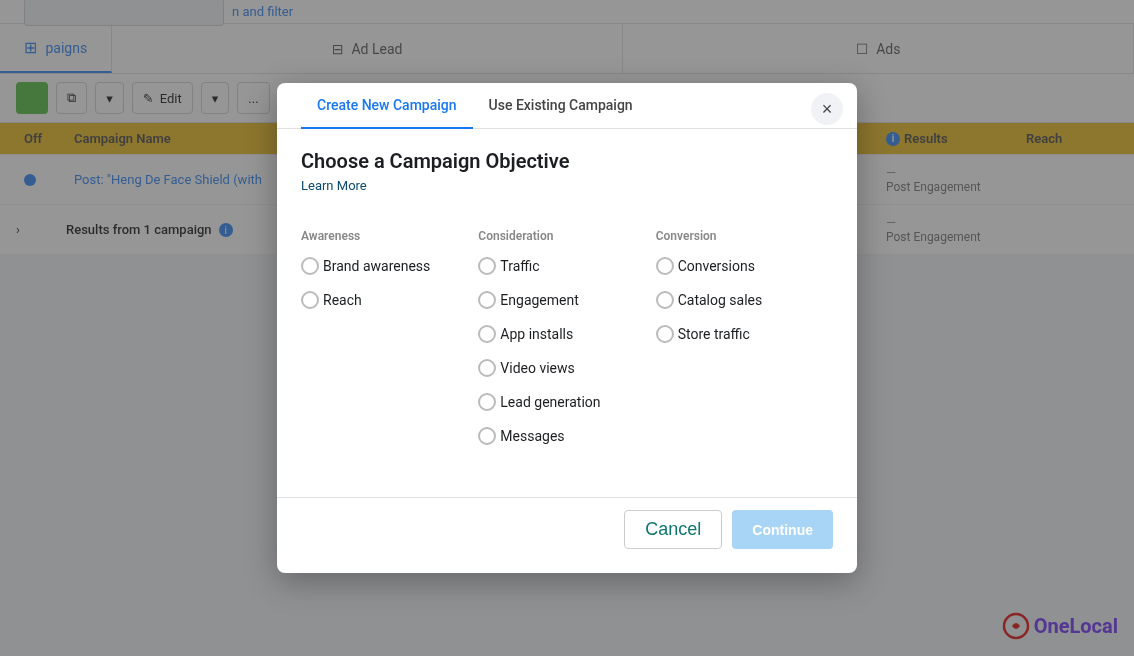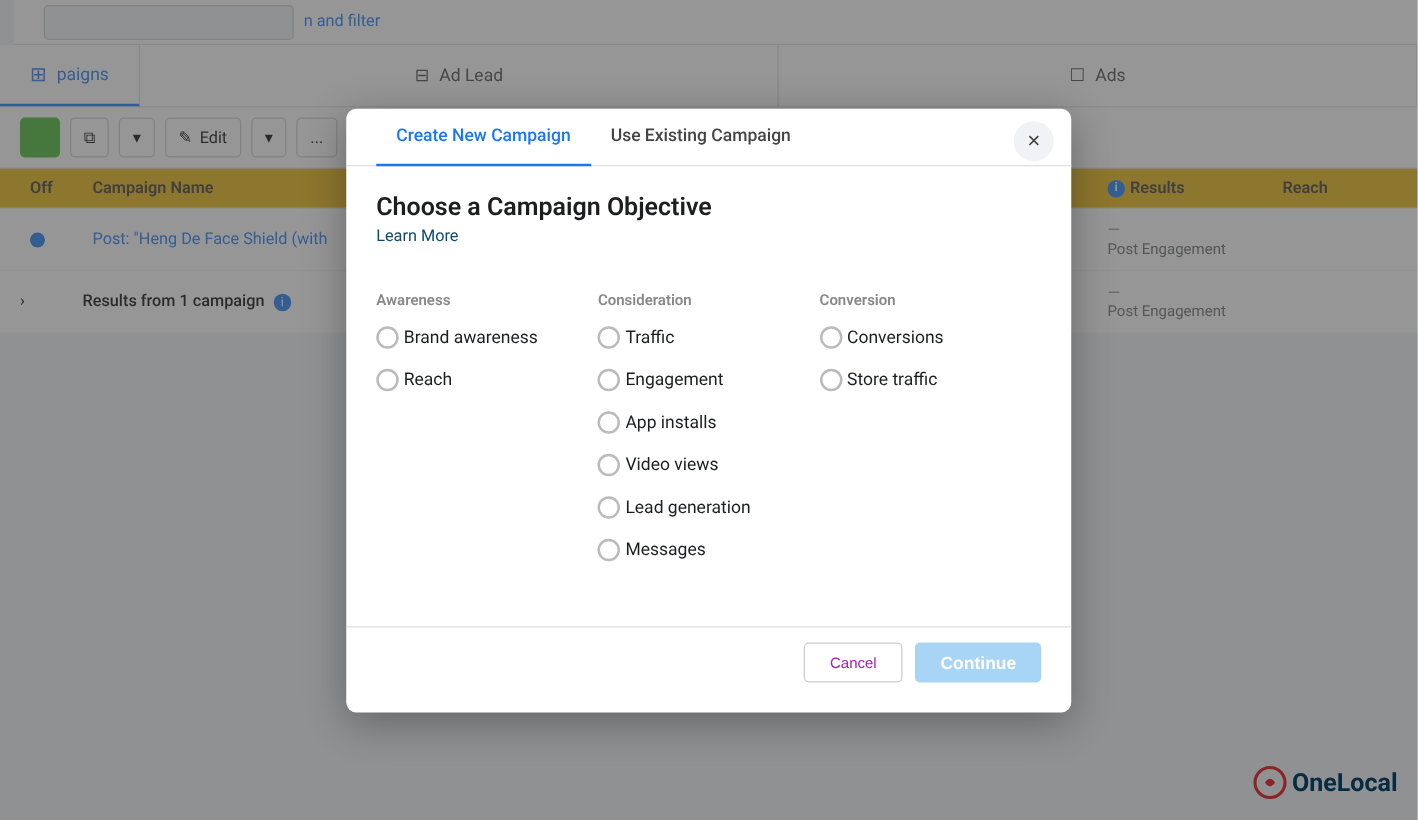--- a/index.html
+++ b/index.html
@@ -19,26 +19,25 @@
       height: 100%;
       background: #f0f2f5;
       position: absolute;
       top: 0; left: 0;
       filter: blur(0px);
       opacity: 0.7;
     }
 
     .bg-top-bar {
       background: #fff;
-      height: 36px;
+      height: 24px;
       display: flex;
       align-items: center;
       padding: 0 16px;
       border-bottom: 1px solid #ddd;
-      margin-left: 11px;
     }
 
     .bg-search-box {
       background: #f0f2f5;
       border: 1px solid #ccc;
       border-radius: 4px;
       width: 200px;
       height: 28px;
       margin-left: 8px;
     }
@@ -161,21 +160,21 @@
     .bg-gray { color: #666; font-size: 12px; }
     .bg-dash { color: #888; }
 
     
     .onelocal-logo {
       position: absolute;
       bottom: 16px;
       right: 16px;
       font-size: 20px;
       font-weight: 700;
-      color: #0c4a6e;
+      color: #8b5cf6;
       display: flex;
       align-items: center;
       gap: 4px;
     }
 
     .logo-icon {
       width: 28px;
       height: 28px;
     }
 
@@ -308,23 +307,23 @@
       gap: 10px;
       border-top: 1px solid #e0e0e0;
       margin-top: 16px;
     }
 
     .btn-cancel {
       background: #fff;
       border: 1px solid #ccc;
       border-radius: 4px;
       padding: 8px 20px;
-      font-size: 12px;
+      font-size: 18px;
       font-weight: 500;
-      color: #a21caf;
+      color: #0f766e;
       cursor: pointer;
     }
 
     .btn-continue {
       background: #a8d4f5;
       border: none;
       border-radius: 4px;
       padding: 8px 20px;
       font-size: 14px;
       font-weight: 600;
@@ -484,20 +483,24 @@
         </div>
 
         <div class="objective-column">
           <div class="objective-category-label">Conversion</div>
           <div class="objective-option">
             <div class="radio-circle"></div>
             <span class="objective-label">Conversions</span>
           </div>
           <div class="objective-option">
             <div class="radio-circle"></div>
+            <span class="objective-label">Catalog sales</span>
+          </div>
+          <div class="objective-option">
+            <div class="radio-circle"></div>
             <span class="objective-label">Store traffic</span>
           </div>
         </div>
       </div>
     </div>
 
     <div class="modal-footer">
       <button class="btn-cancel">Cancel</button>
       <button class="btn-continue">Continue</button>
     </div>

